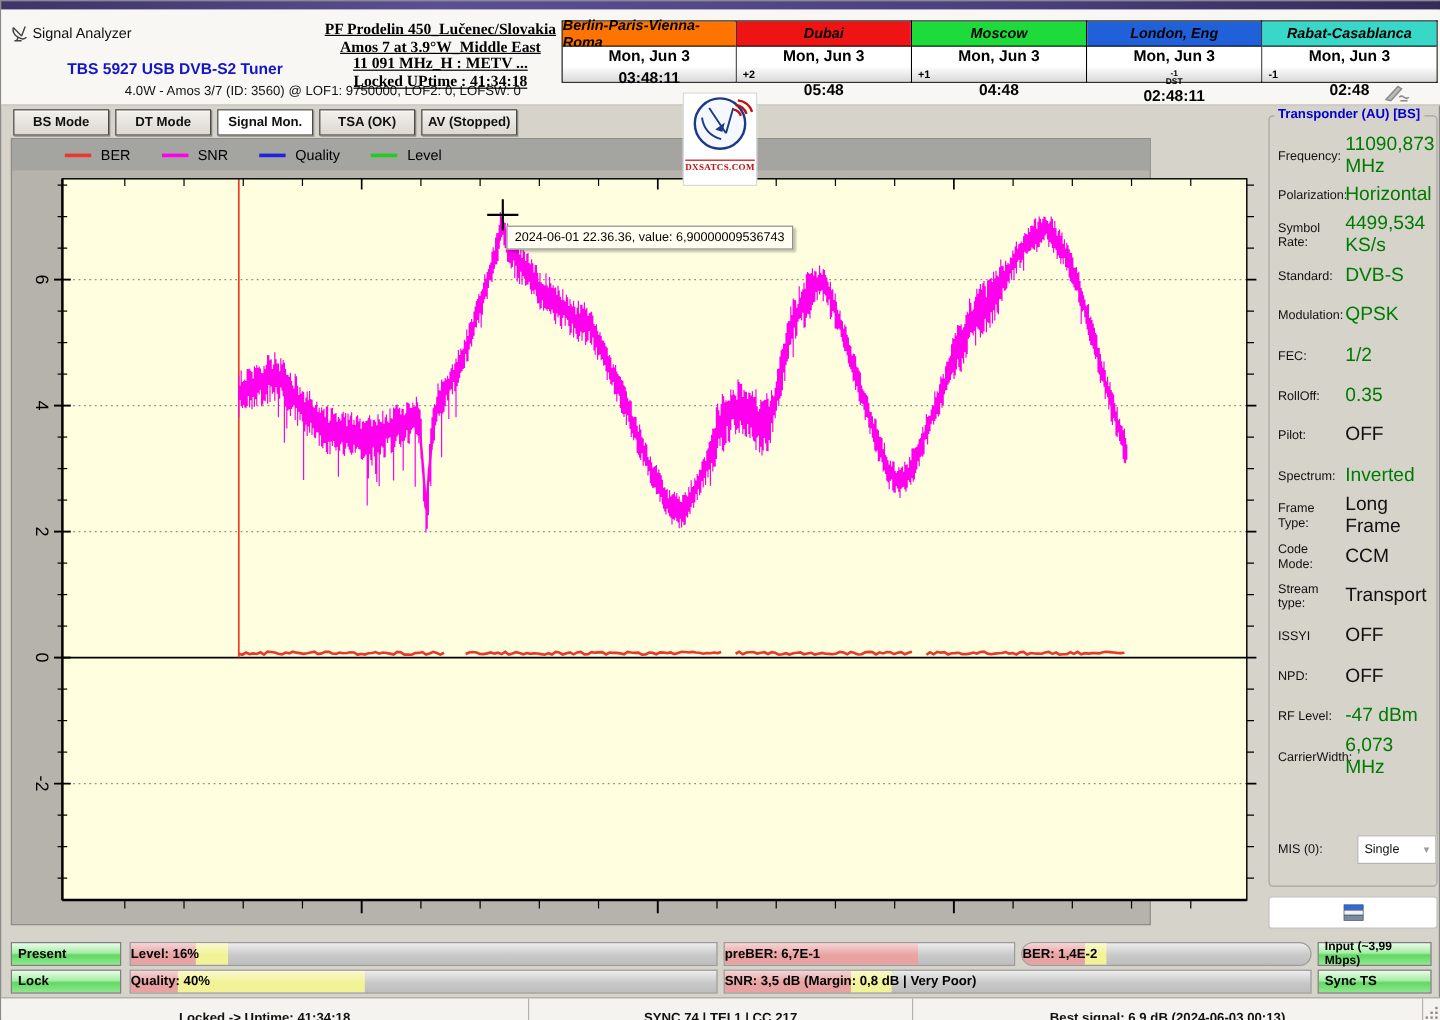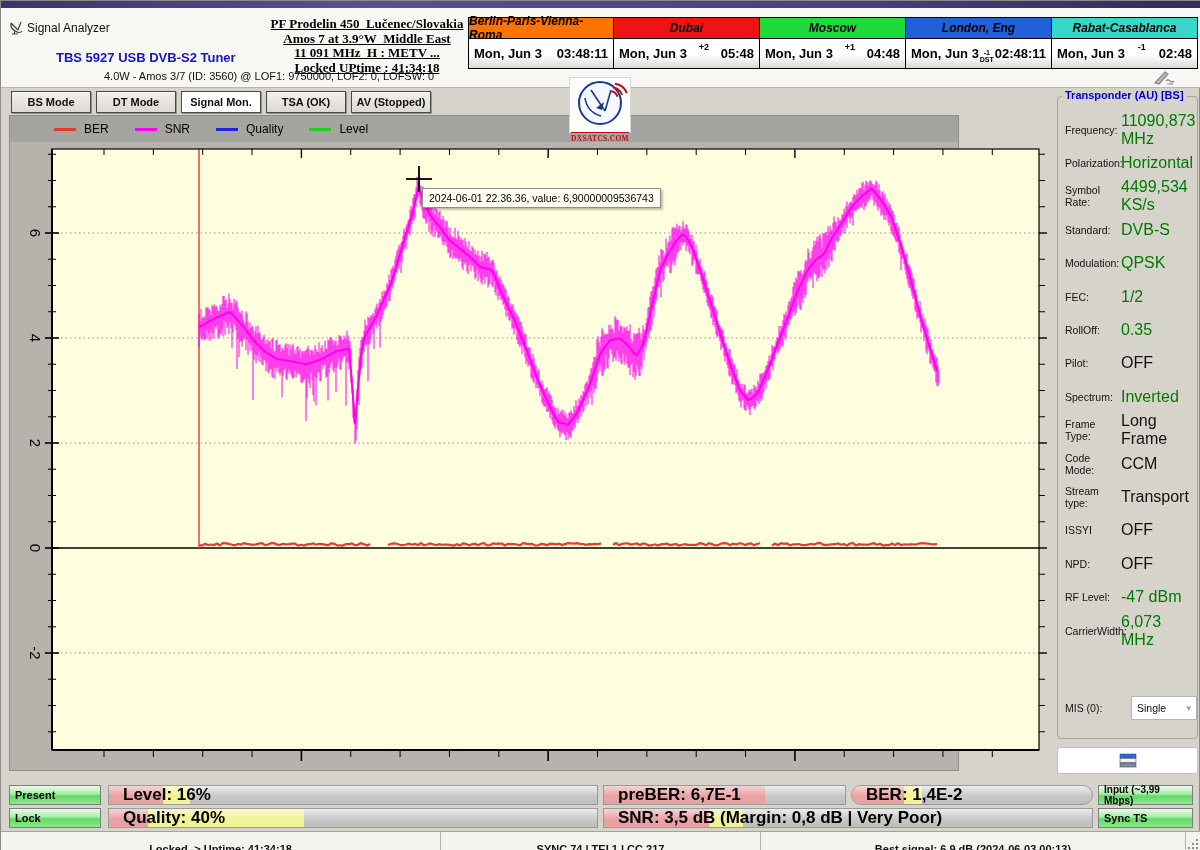--- a/index.html
+++ b/index.html
@@ -21,36 +21,36 @@
     font-family:"Liberation Serif", serif; font-weight:700; font-size:13px; line-height:14.5px; color:#000;text-decoration:underline; }
 
   
   .clocks { position:absolute; left:467px; top:9px; width:730px; height:52px; display:flex; }
   .clock-col { width:146px; border:1px solid #000; border-left:none; display:flex; flex-direction:column; }
   .clock-col:first-child { border-left:1px solid #000; }
   .clock-head { height:21px; display:flex; align-items:center; justify-content:center;
     font-size:12px; font-weight:800; font-style:italic; color:#000; border-bottom:1px solid #000; }
   .clock-time { height:29px; background:linear-gradient(#ffffff,#ffffff 55%,#d9d9d9);
     display:flex; align-items:center; justify-content:space-between; padding:0 5px;
-    font-size:13px; font-weight:700; color:#000; }
+    font-size:13px; font-weight:700; color:#000;flex-direction:column; }
   .c-off { font-size:9px; font-weight:700; align-self:flex-start; padding-top:3px; }
   .c-off-stack { display:flex; flex-direction:column; align-items:center; line-height:7px;
     font-size:7px; font-weight:700; padding-top:4px; }
   .sig-glyph { position:absolute; left:1150px; top:61px; }
 
   
   .tabs { position:absolute; left:10px; top:90px; display:flex; gap:5px; }
   .tab { width:80px; height:22px; font-size:11px; font-weight:700; color:#111;
     background:linear-gradient(#f2f0ec,#dcd9d2); border:1px solid #4a4a4a;
     box-shadow:1px 1px 0 rgba(0,0,0,.3), inset 0 1px 0 #fff; cursor:pointer;
     display:flex; align-items:center; justify-content:center; }
   .tab.active { background:#ffffff; box-shadow:1px 1px 0 rgba(0,0,0,.3); }
 
   
-  .logo { position:absolute; left:568px; top:76px; width:62px; height:56px;
+  .logo { position:absolute; left:568px; top:76px; width:62px; height:78px;
     background:#ffffff; border:1px solid #d8d8d8; z-index:6; text-align:center; }
   .logo-text { font-family:"Liberation Serif", serif; font-size:7.5px; font-weight:700;
     color:#c01010; letter-spacing:.3px; border-top:1px solid #c01010; margin:0 1px; padding-top:1px; }
 
   
   .chart-panel { position:absolute; left:8px; top:114px; width:950px; height:656px;
     background:#b5b3ac; border:1px solid #8f8d86; }
   .legend-strip { position:absolute; left:0; top:0; width:100%; height:26px; background:#a4a4a1;
     display:flex; align-items:center; padding-left:44px; gap:26px; }
   .legend-item { display:flex; align-items:center; gap:8px; font-size:12px; color:#000; }
@@ -79,22 +79,22 @@
     background:#ffffff; border:1px solid #c2c2c2; border-radius:3px; cursor:pointer;
     display:flex; align-items:center; justify-content:center; }
 
   
   .g-btn { position:absolute; height:20px; border:1px solid #7e7e7e;
     background:linear-gradient(#eafcea,#a5eda5 45%,#62d862 55%,#8fe88f);
     font-size:11px; font-weight:700; color:#000; display:flex; align-items:center; padding-left:5px; }
   .p-bar { position:absolute; height:20px; border:1px solid #9a9a9a;
     background:linear-gradient(#ededed,#c9c9c9 55%,#bdbdbd); overflow:hidden; }
   .p-bar .seg { position:absolute; top:0; height:100%; }
-  .p-bar .bar-label { position:relative; z-index:2; font-size:17px; font-weight:700; color:#000;
-    padding-left:14px; line-height:18px; white-space:nowrap; }
+  .p-bar .bar-label { position:relative; z-index:2; font-size:11px; font-weight:700; color:#000;
+    padding-left:0; line-height:18px; white-space:nowrap; }
 
   
   .statusbar { position:absolute; left:0; top:830px; width:1200px; height:34px;
     background:#f4f3ef; border-top:1px solid #a5a29b; display:flex; }
   .sb-sec { display:flex; align-items:center; justify-content:center;
     font-size:11px; font-weight:700; color:#111; border-right:1px solid #b5b2aa; }
   .sb-grip { position:absolute; right:3px; top:5px; width:12px; height:12px; }
   .sb-grip i { position:absolute; width:2px; height:2px; background:#8f8c85; }
 </style>
 </head>

